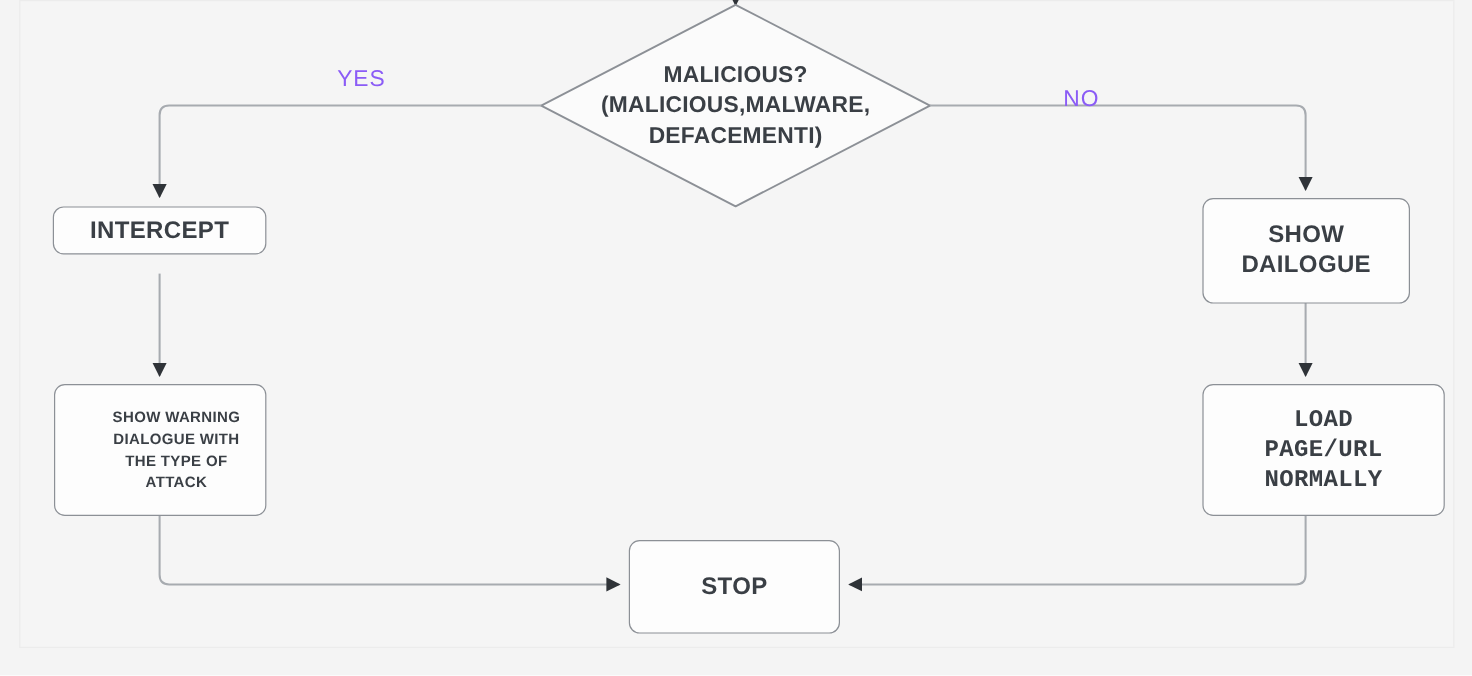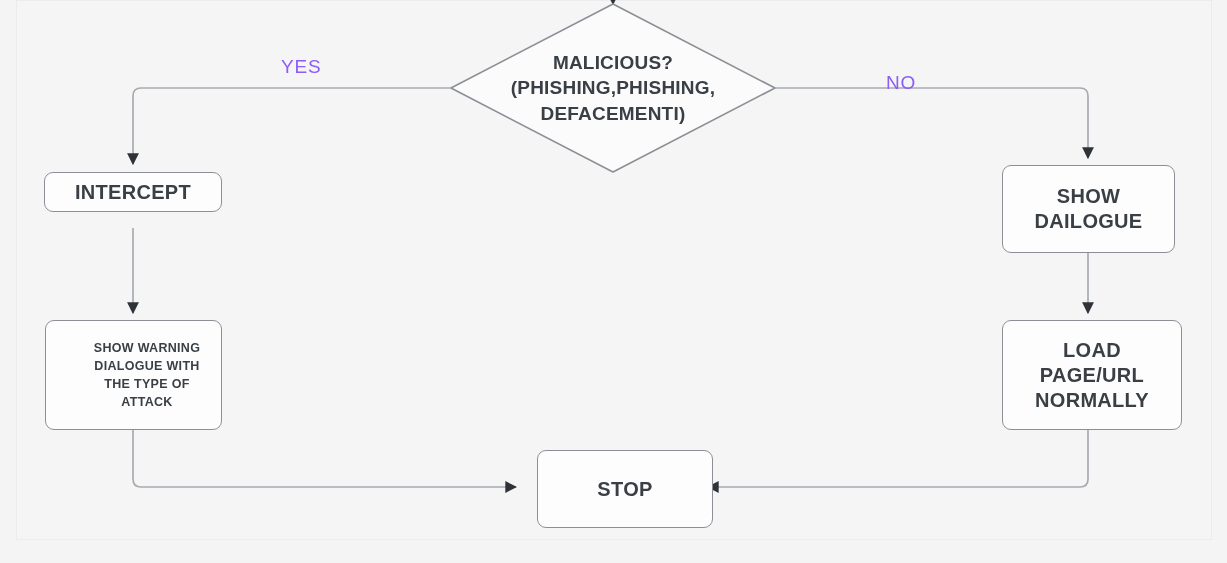--- a/index.html
+++ b/index.html
@@ -102,46 +102,46 @@
 
     <path d="M 775 88 L 1080 88 Q 1088 88 1088 96 L 1088 158" fill="none" stroke="#a7abb0" stroke-width="1.7" marker-end="url(#arrow)"></path>
 
     <path d="M 1088 237 L 1088 313" fill="none" stroke="#a7abb0" stroke-width="1.7" marker-end="url(#arrow)"></path>
 
     <path d="M 1088 430 L 1088 479 Q 1088 487 1080 487 L 708 487" fill="none" stroke="#a7abb0" stroke-width="1.7" marker-end="url(#arrow)"></path>
   </svg>
 
   <div class="diamond-wrap" style="left:451px; top:4px; width:324px; height:168px;">
     <div class="diamond-label">MALICIOUS?
-(PHISHING,PHISHING,
+(MALICIOUS,MALWARE,
 DEFACEMENTI)</div>
   </div>
 
   <div class="node node-lg" style="left:44px; top:172px; width:178px; height:40px;">
     <span style="white-space:pre-line;">INTERCEPT</span>
   </div>
 
   <div class="node node-sm" style="left:45px; top:320px; width:177px; height:110px;padding-left:27px;">
     <span style="white-space:pre-line;">SHOW WARNING
 DIALOGUE WITH
 THE TYPE OF
 ATTACK</span>
   </div>
 
   <div class="node node-lg" style="left:1002px; top:165px; width:173px; height:88px;">
     <span style="white-space:pre-line;">SHOW
 DAILOGUE</span>
   </div>
 
-  <div class="node node-lg" style="left:1002px; top:320px; width:180px; height:110px;">
+  <div class="node node-lg" style="left:1002px; top:320px; width:202px; height:110px;font-family:Liberation Mono, monospace;">
     <span style="white-space:pre-line;">LOAD
 PAGE/URL
 NORMALLY</span>
   </div>
 
-  <div class="node node-lg" style="left:524px; top:450px; width:176px; height:78px;margin-left:13px;">
+  <div class="node node-lg" style="left:524px; top:450px; width:176px; height:78px;">
     <span style="white-space:pre-line;">STOP</span>
   </div>
 
   <div class="edge-label" style="left:281px; top:56px;">YES</div>
   <div class="edge-label" style="left:886px; top:72px;">NO</div>
 
 </div>
 
 </body></html>

